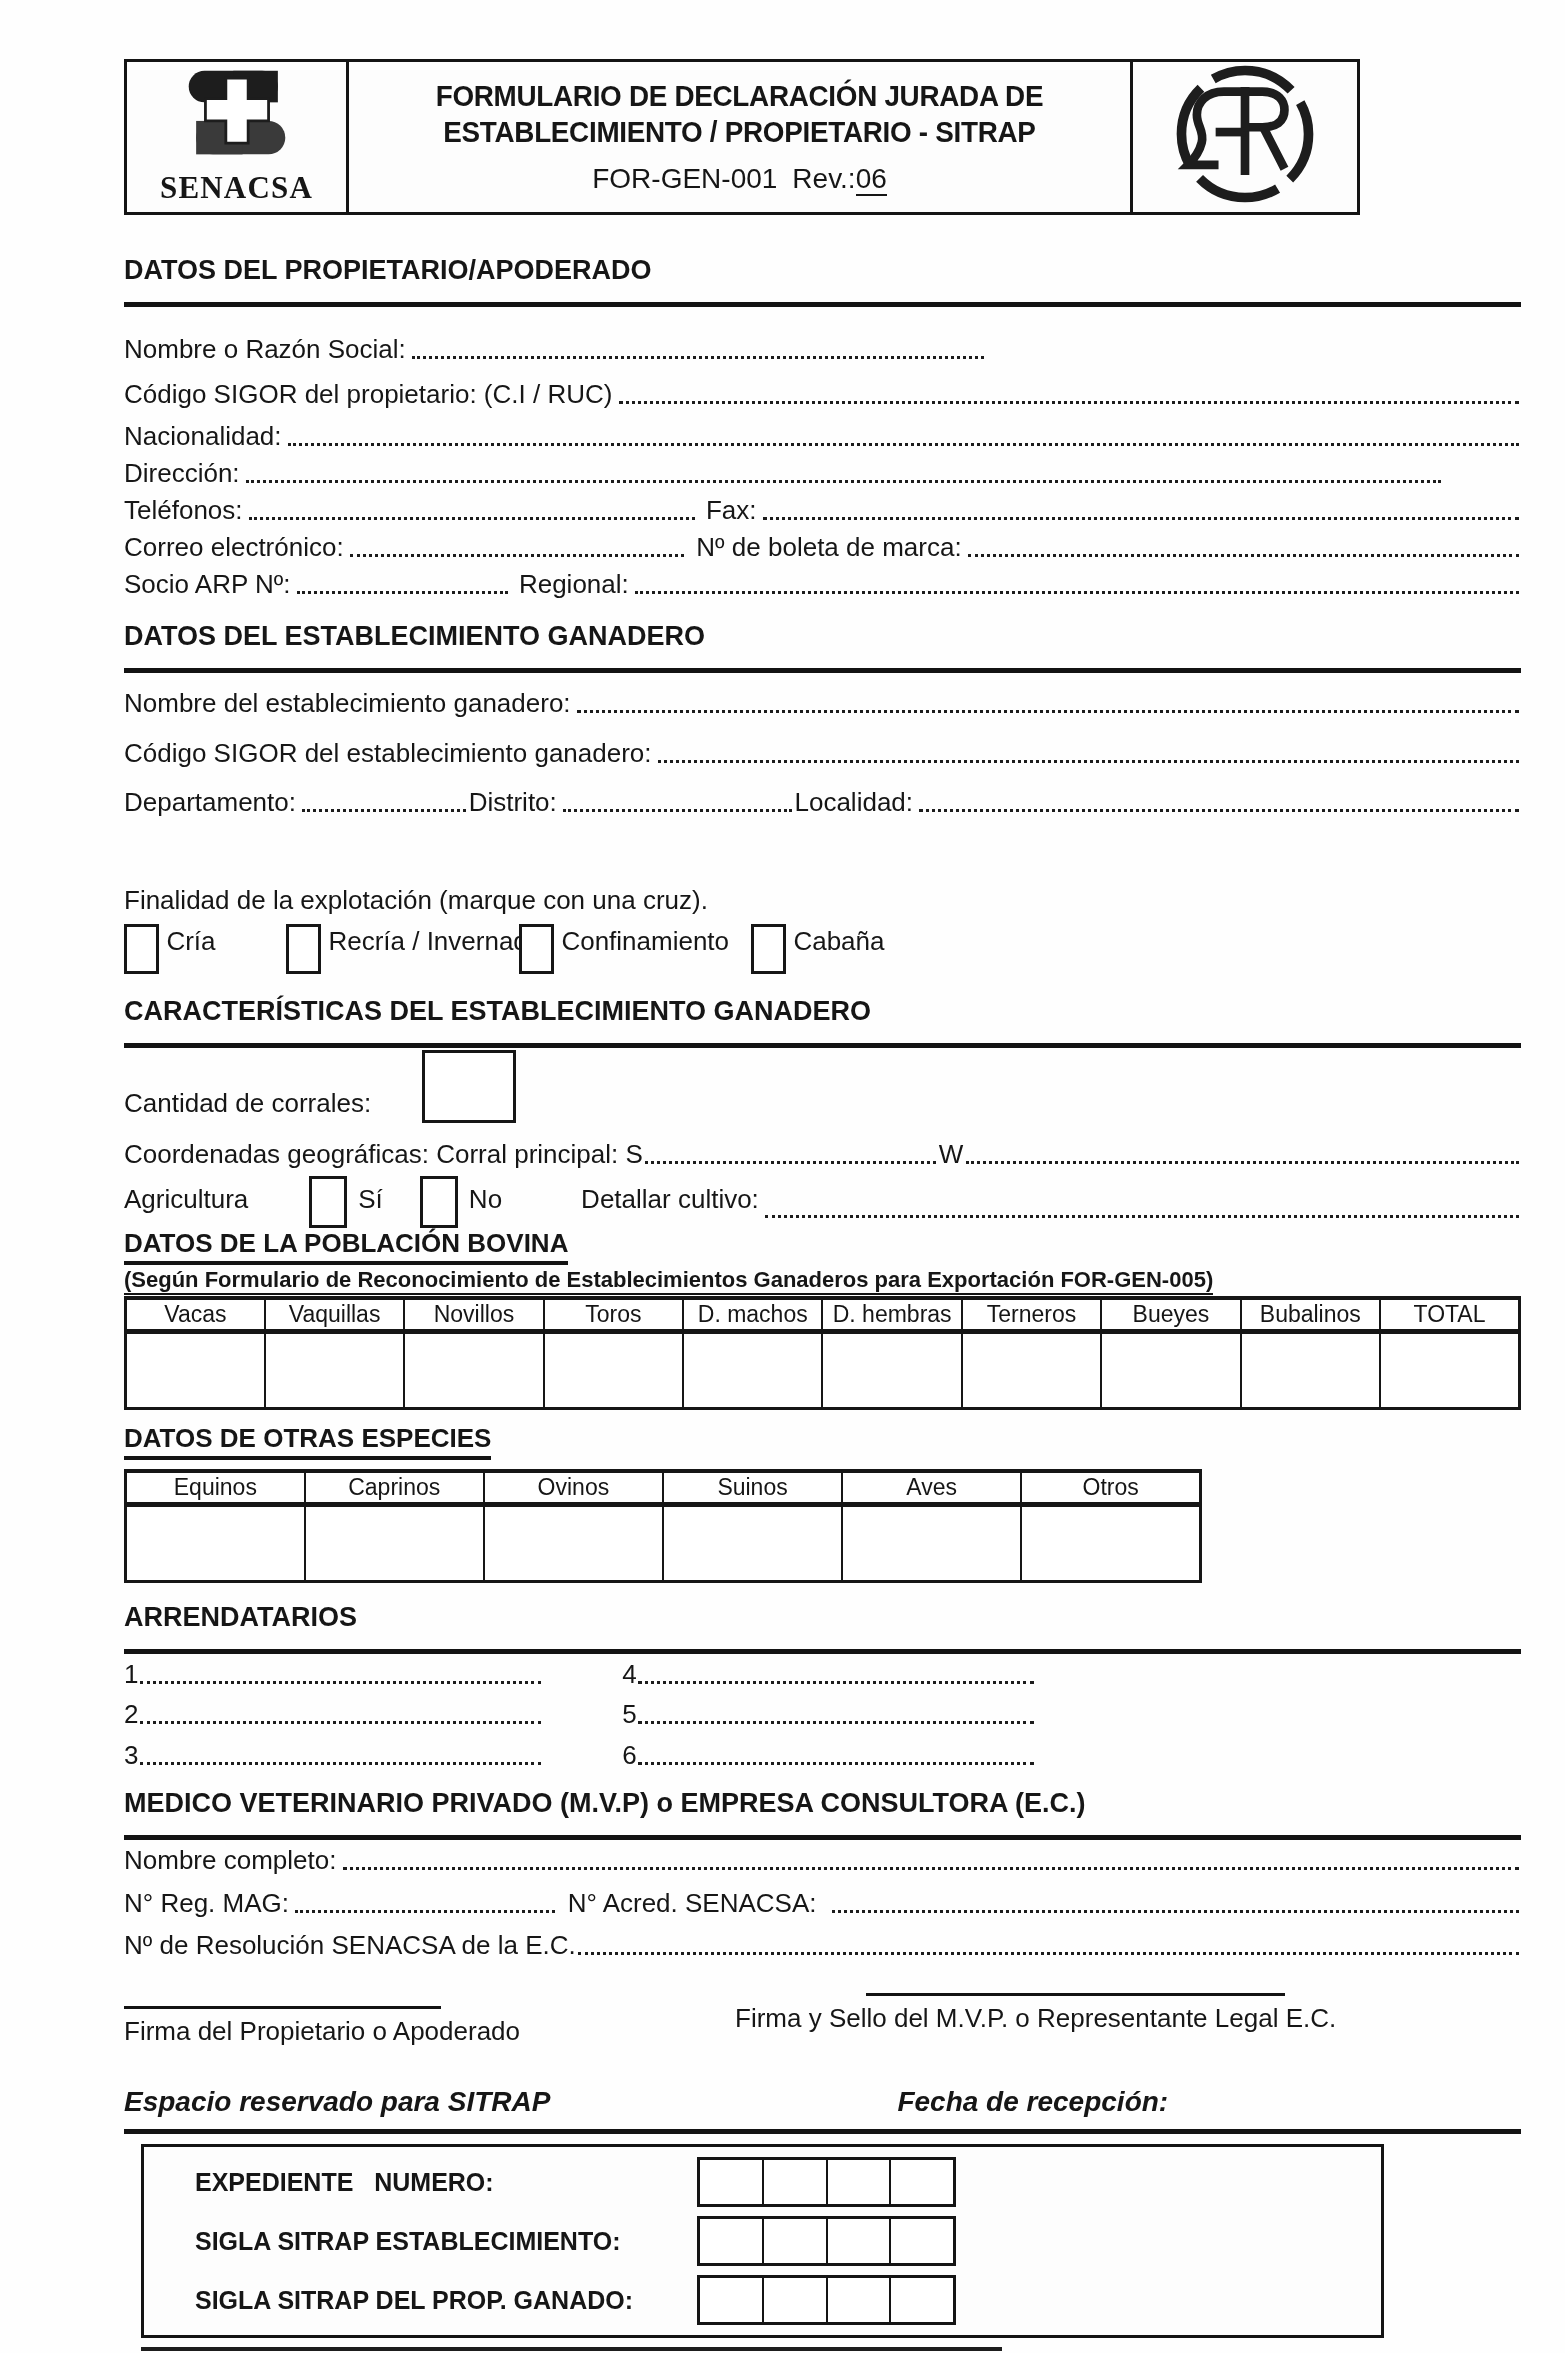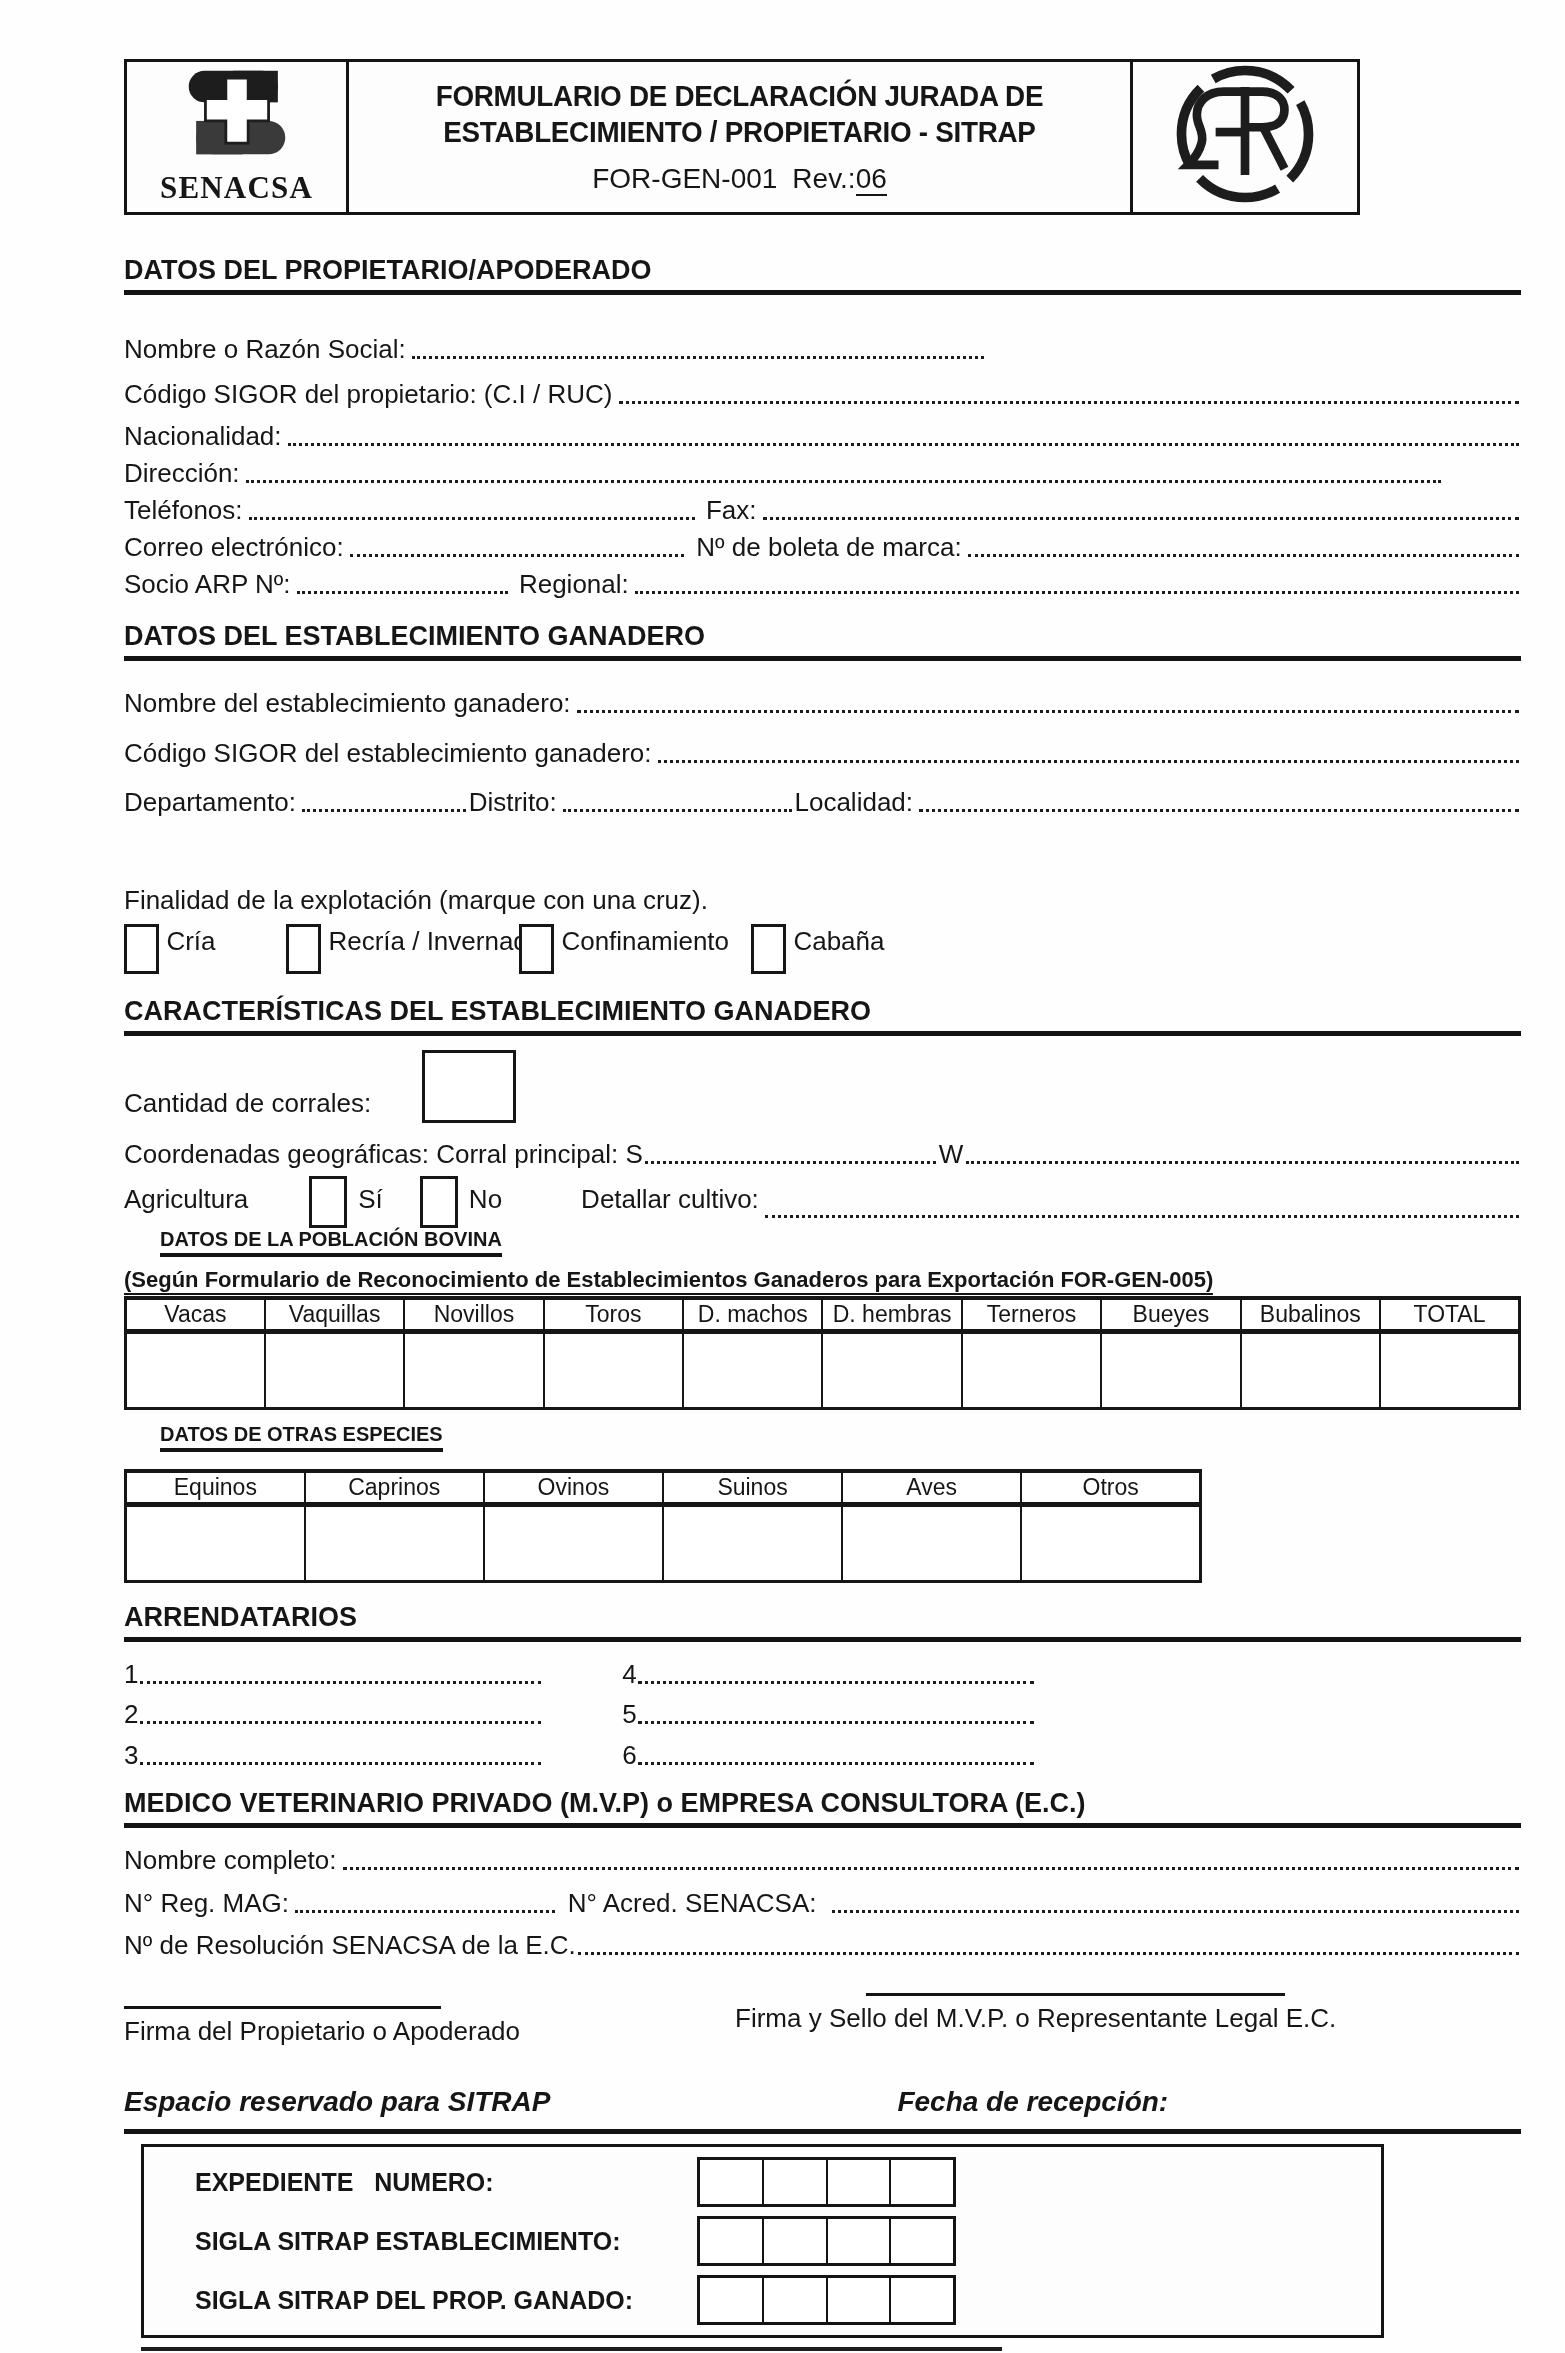--- a/index.html
+++ b/index.html
@@ -21,23 +21,23 @@
   .hcell-brand { width:224px; display:flex; align-items:center; justify-content:center; }
   .htitle { font-size:29px; font-weight:bold; line-height:1.22; letter-spacing:-0.3px;
             transform:scaleX(0.96); transform-origin:center; }
   .hcode { font-size:28px; margin-top:12.4px; }
   .hcode .sp { margin-left:15px; }
   .uline { border-bottom:2.5px solid #161616; }
   .orgname { font-family:"Liberation Serif", serif; font-weight:bold; font-size:31px;
              letter-spacing:1.2px; margin-top:2.5px; }
   
   .sec { position:absolute; left:124px; width:1397px; border-bottom:5.6px solid #131313;
-         padding-bottom:4px; font-size:27px; font-weight:bold; letter-spacing:0px;
+         padding-bottom:16px; font-size:27px; font-weight:bold; letter-spacing:0px;
          transform-origin:left; }
-  .uhead { position:absolute; left:124px; font-size:20px; font-weight:bold;margin-left:36px; }
+  .uhead { position:absolute; left:124px; font-size:26px; font-weight:bold; }
   .uhead > span { border-bottom:4.3px solid #131313; padding-bottom:3.1px; }
   .subnote { position:absolute; left:124px; font-size:22px; font-weight:bold; }
   .subnote > span { border-bottom:2.5px solid #131313; padding-bottom:1.2px; }
   
   .frow { position:absolute; left:124px; width:1397px; display:flex;
           align-items:flex-end; height:36px; }
   .lbl { white-space:nowrap; line-height:1.05; }
   .dots { border-bottom:3.1px dotted #1c1c1c; height:7.4px; margin:0 2.5px 3.7px 6.2px; }
   .grow { flex:1 1 auto; }
   

